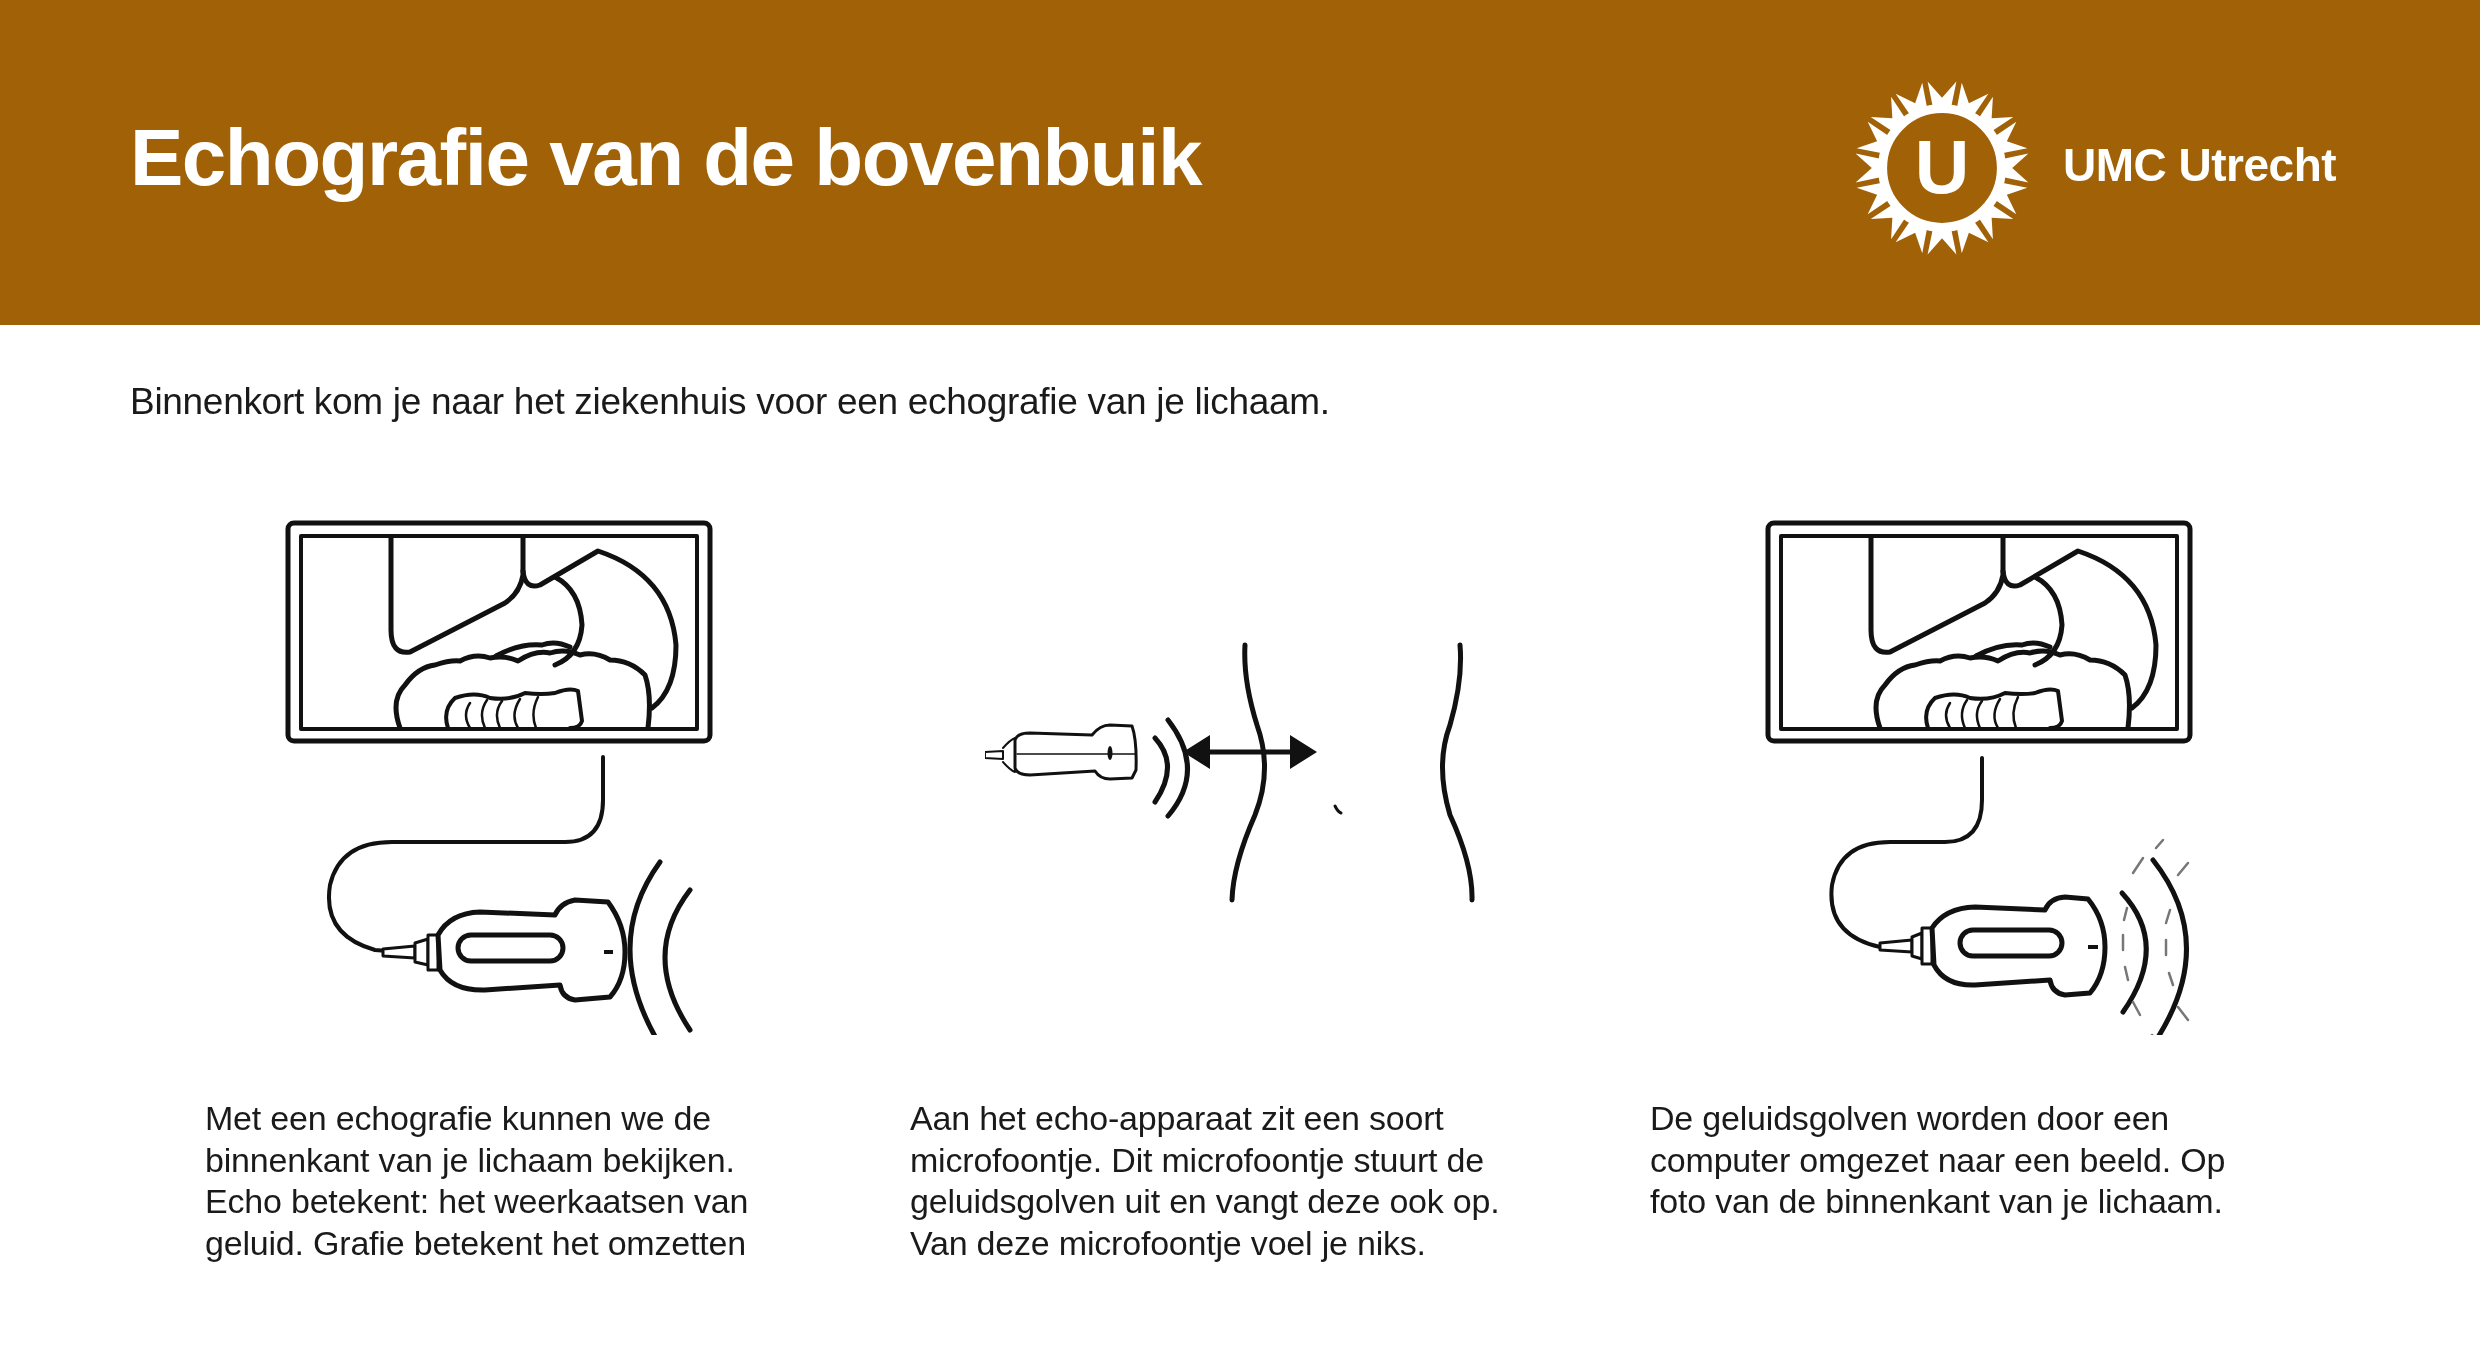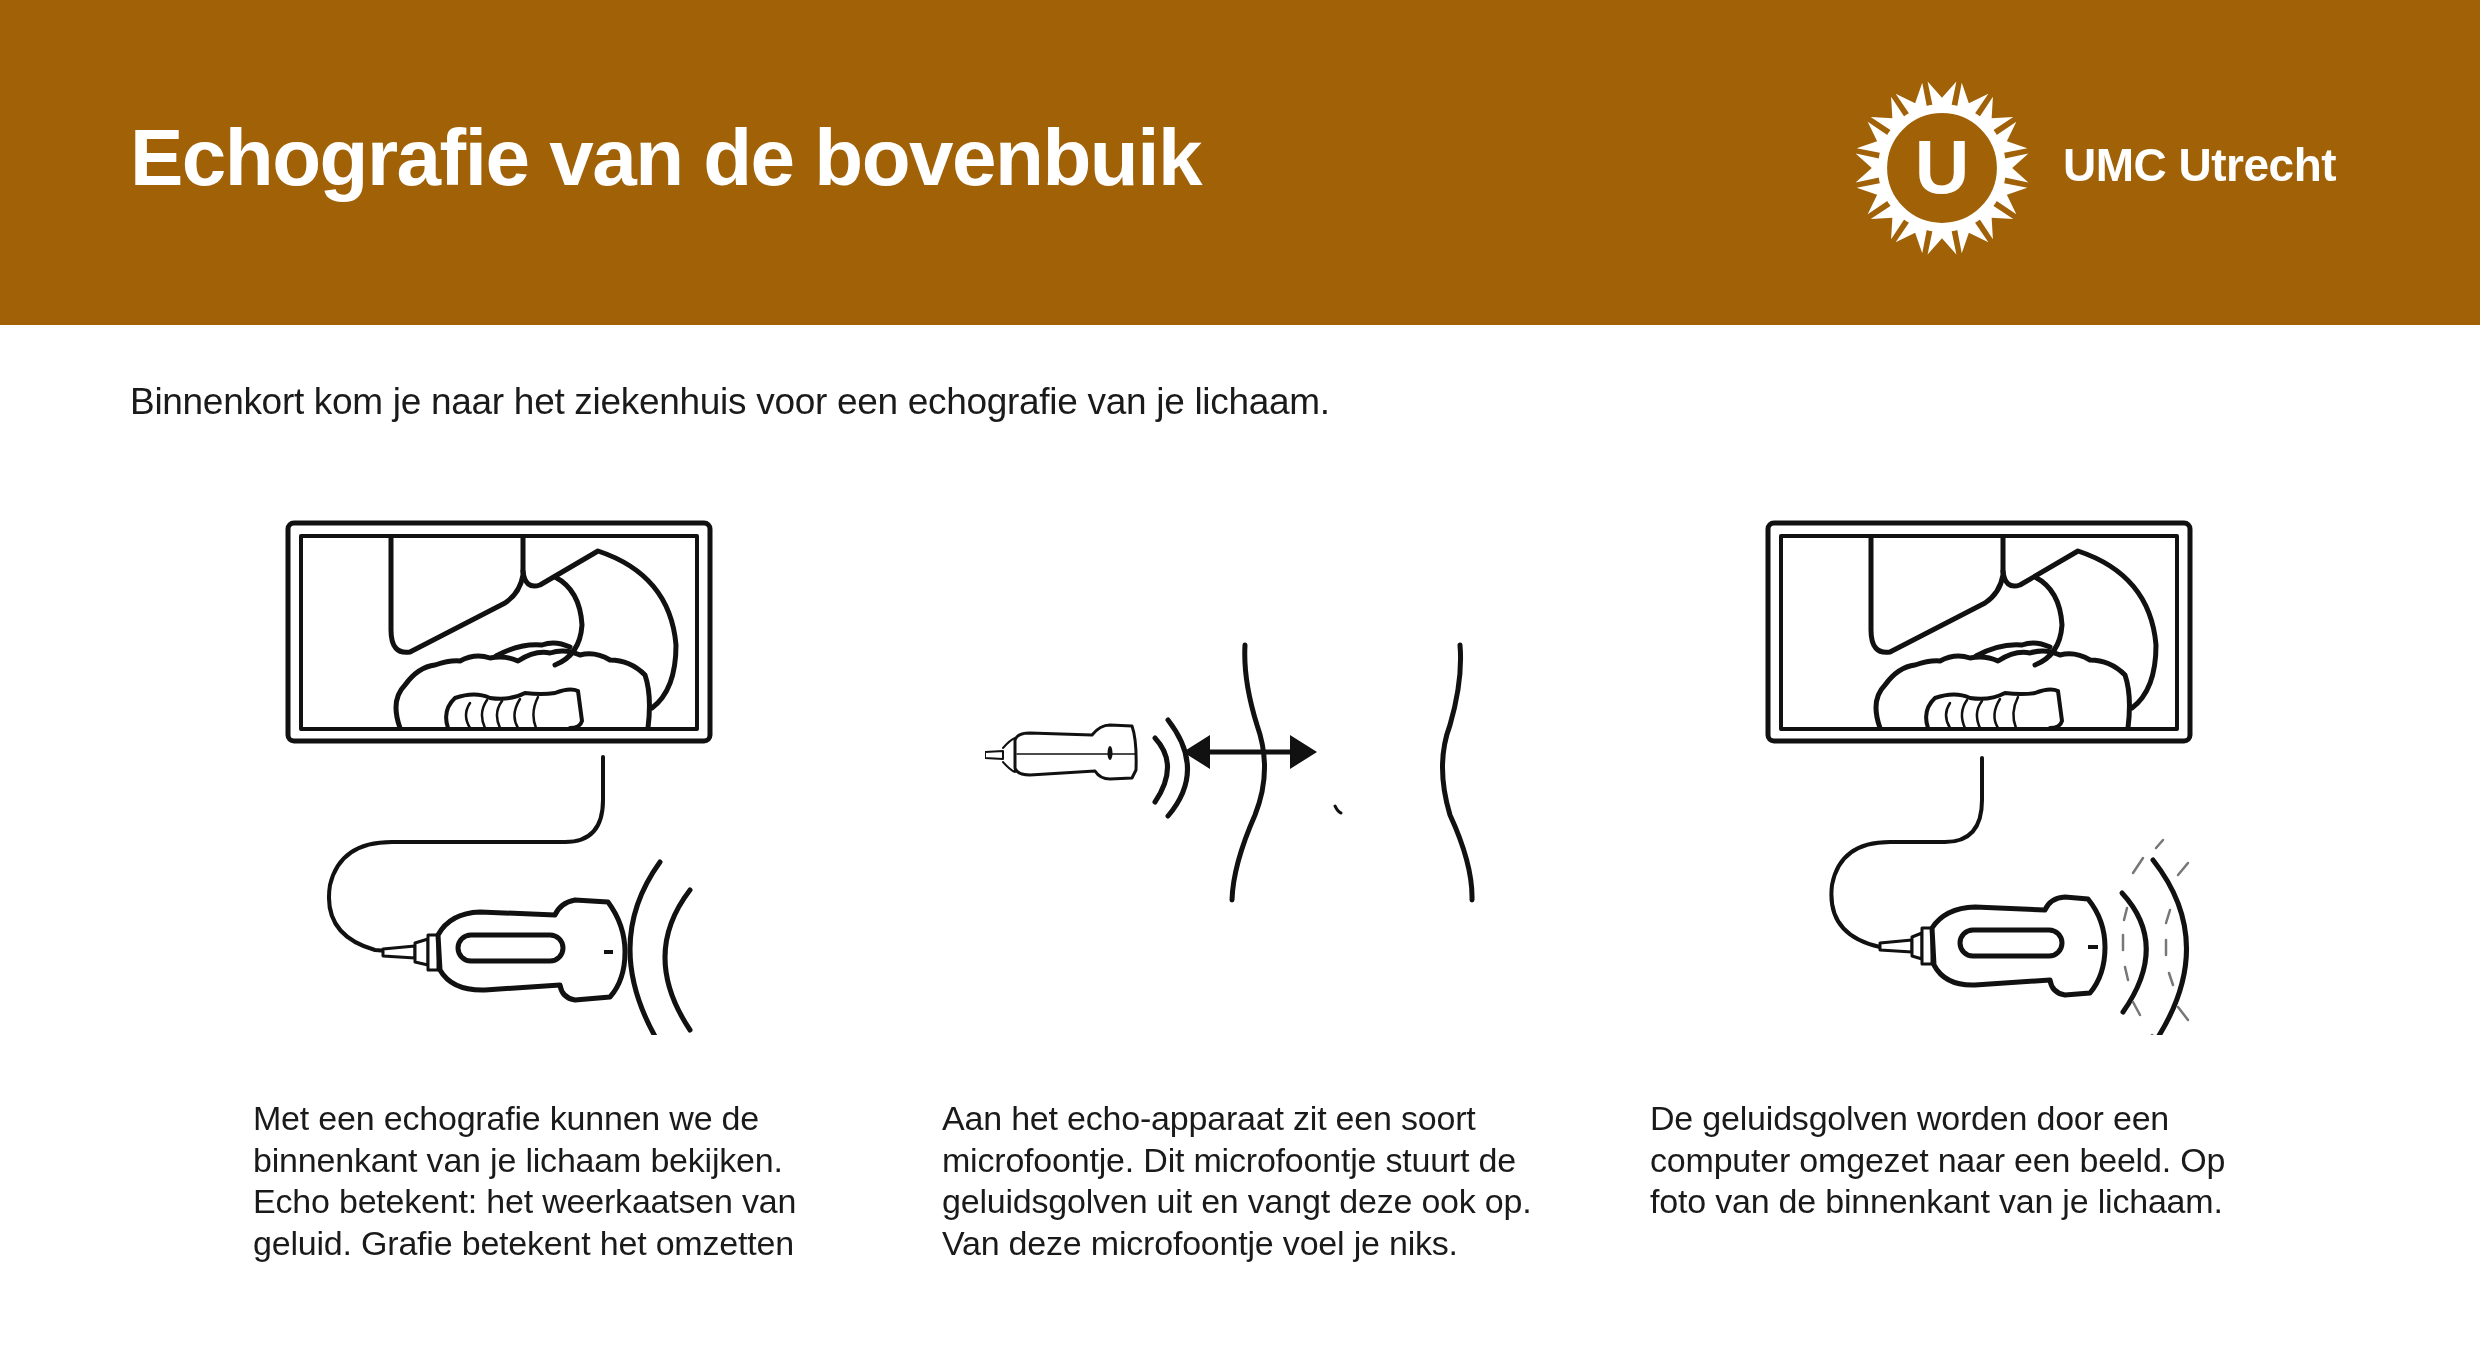--- a/index.html
+++ b/index.html
@@ -154,28 +154,28 @@
     <path d="M 396 333 L 403 325"></path>
     <path d="M 418 360 L 428 348"></path>
     <path d="M 410 395 L 406 408"></path>
     <path d="M 406 425 L 406 440"></path>
     <path d="M 409 458 L 413 470"></path>
     <path d="M 418 492 L 428 505"></path>
     <path d="M 392 520 L 400 528"></path>
   </g>
 </svg>
 
-<div class="col-text" style="left:205px;margin-left:48px;">
+<div class="col-text" style="left:205px;">
   <div>Met een echografie kunnen we de</div>
   <div>binnenkant van je lichaam bekijken.</div>
   <div>Echo betekent: het weerkaatsen van</div>
   <div>geluid. Grafie betekent het omzetten</div>
 </div>
 
-<div class="col-text" style="left:910px;margin-left:32px;">
+<div class="col-text" style="left:910px;">
   <div>Aan het echo-apparaat zit een soort</div>
   <div>microfoontje. Dit microfoontje stuurt de</div>
   <div>geluidsgolven uit en vangt deze ook op.</div>
   <div>Van deze microfoontje voel je niks.</div>
 </div>
 
 <div class="col-text" style="left:1650px;">
   <div>De geluidsgolven worden door een</div>
   <div>computer omgezet naar een beeld. Op</div>
   <div>foto van de binnenkant van je lichaam.</div>

